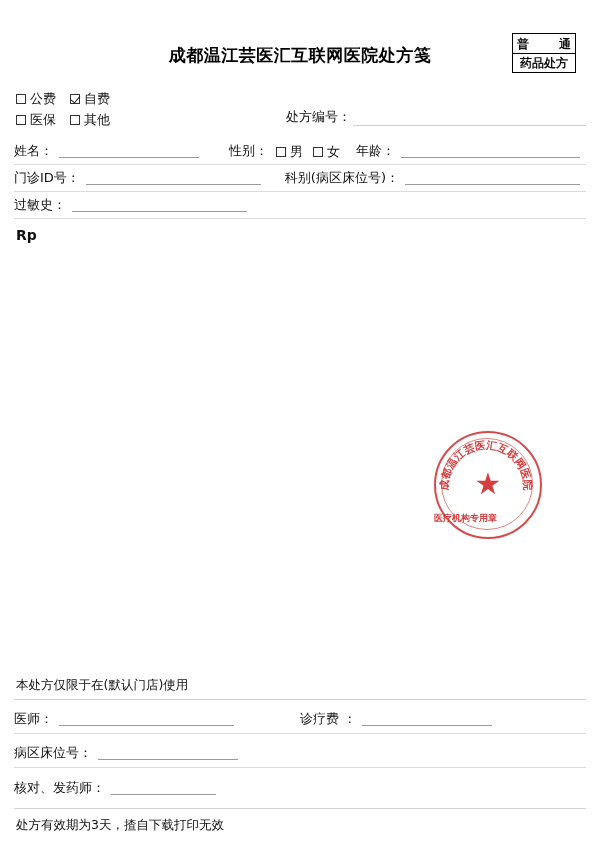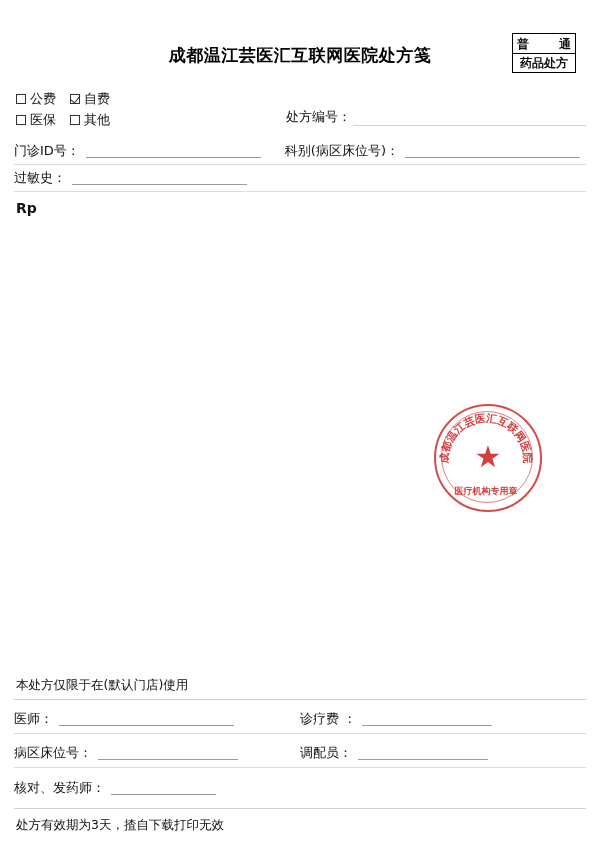--- a/index.html
+++ b/index.html
@@ -203,21 +203,21 @@
     font-size: 10.5px;
     font-family: "DejaVu Sans", sans-serif;
     font-weight: bold;
     opacity: .92;
   }
   .seal-bottom {
     position: absolute;
     left: 0;
     bottom: 14px;
     width: 104px;
-    text-align: center;
+    text-align: left;
     color: #cf2b2b;
     font-size: 9px;
     font-weight: bold;
     opacity: .9;
   }
 
   
   .note-line {
     font-size: 12.5px;
     padding: 4px 2px 5px 2px;
@@ -300,20 +300,37 @@
       </div>
     </div>
     <div class="rx-no">
       <span class="lbl">处方编号：</span>
       <span class="fill"></span>
     </div>
   </div>
 
   <div class="info">
 
+    <div class="irow">
+      <span class="lbl">姓名：</span>
+      <span class="blank" style="width:140px"></span>
+      <span class="lbl" style="margin-left:24px">性别：</span>
+      <span class="gender-boxes">
+        <span class="pay-item" style="margin-left:8px">
+          <span class="cb"></span>
+          <span>男</span>
+        </span>
+        <span class="pay-item">
+          <span class="cb"></span>
+          <span>女</span>
+        </span>
+      </span>
+      <span class="lbl" style="margin-left:6px">年龄：</span>
+      <span class="blank" style="flex:1"></span>
+    </div>
 
     <div class="irow">
       <span class="lbl">门诊ID号：</span>
       <span class="blank" style="width:175px"></span>
       <span class="lbl" style="margin-left:18px">科别(病区床位号)：</span>
       <span class="blank" style="flex:1"></span>
     </div>
 
     <div class="irow">
       <span class="lbl">过敏史：</span>
@@ -358,25 +375,20 @@
         <span class="pad"></span>
       </div>
     </div>
 
     <div class="sig-row">
       <div class="sig-cell">
         <span class="lbl">病区床位号：</span>
         <span class="blank" style="width:140px"></span>
         <span class="pad"></span>
       </div>
-      <div class="sig-cell narrow">
-        <span class="lbl">调配员：</span>
-        <span class="blank"></span>
-        <span class="pad"></span>
-      </div>
     </div>
 
     <div class="sig-row no-border">
       <div class="sig-cell">
         <span class="lbl">核对、发药师：</span>
         <span class="blank" style="width:105px"></span>
         <span class="pad"></span>
       </div>
       <div class="sig-cell"></div>
     </div>

